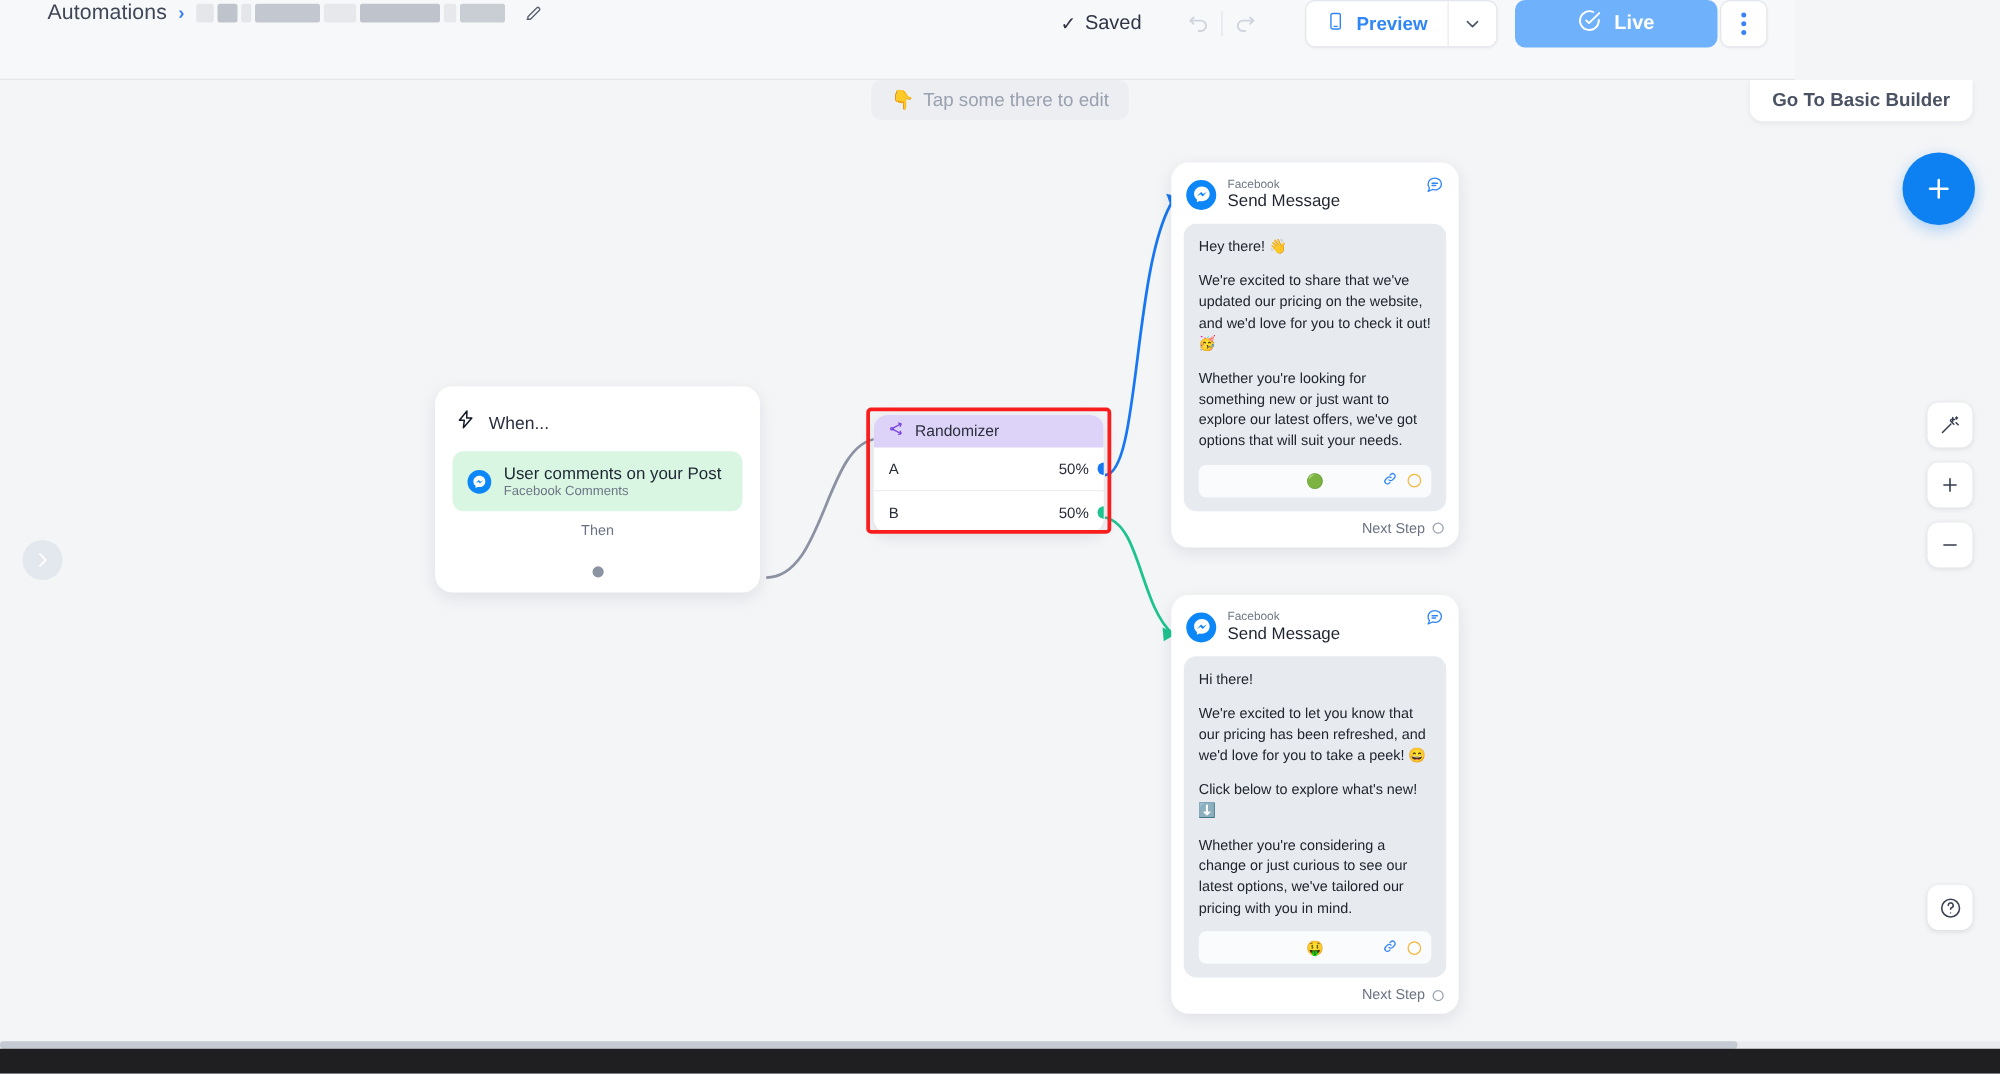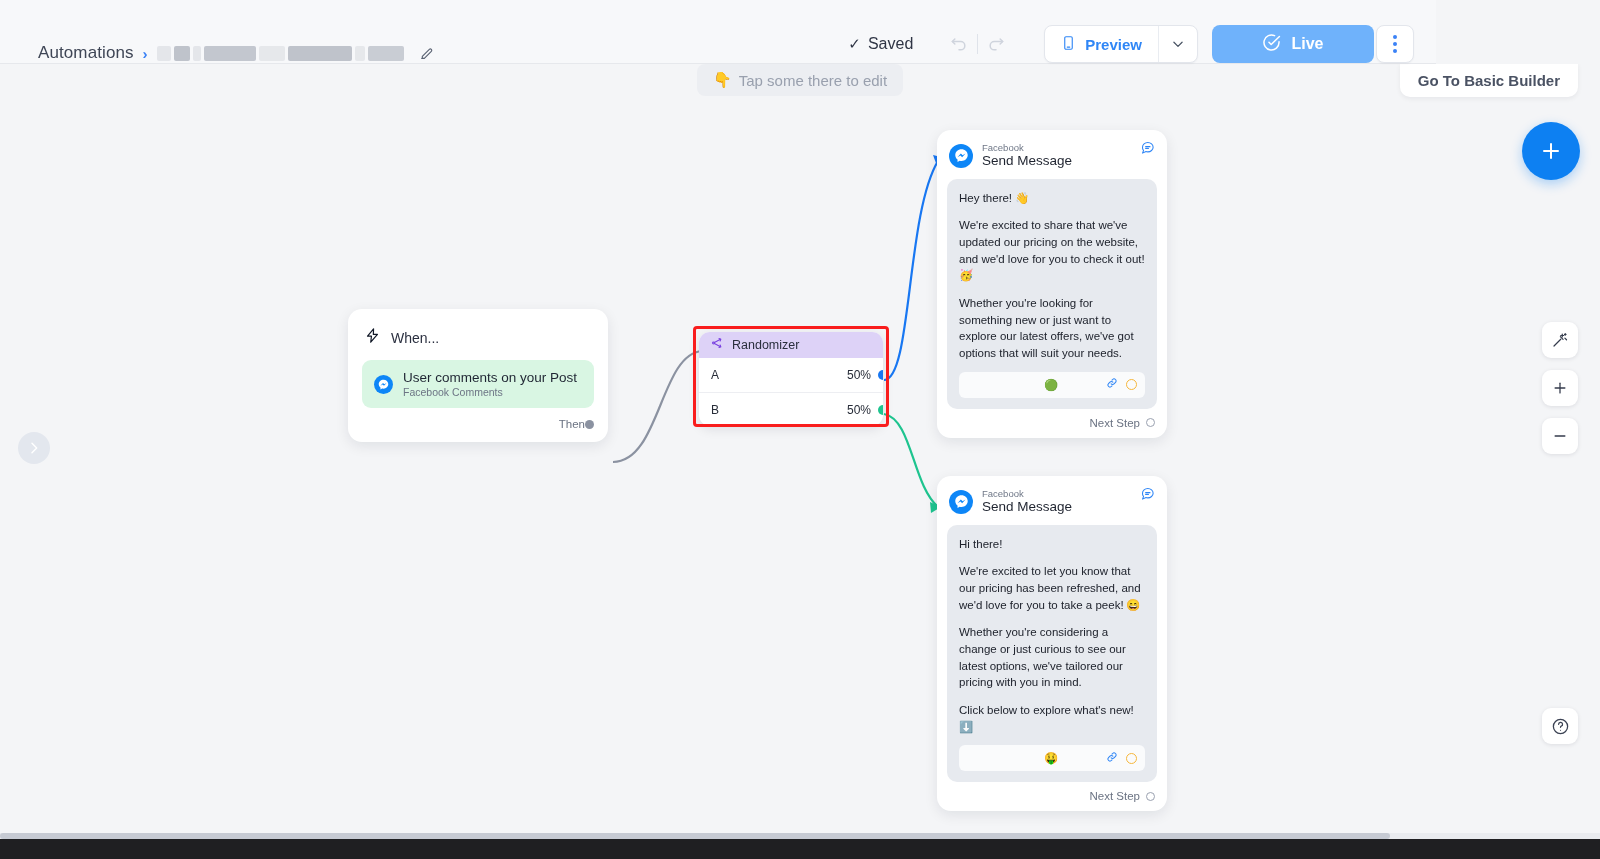--- a/index.html
+++ b/index.html
@@ -8,21 +8,21 @@
     font-family: "Liberation Sans", sans-serif;
     background: #f4f5f7;
     overflow: hidden;
   }
   #app { position: relative; width: 1600px; height: 859px; background: #f4f5f7; }
 
   
   .topbar {
     position: absolute; left: 0; top: 0; width: 1436px; height: 64px;
     background: #f7f8fa; border-bottom: 1px solid #e6e8ec;
-    display: flex; align-items: flex-end; z-index: 40;
+    display: flex; align-items: flex-start; z-index: 40;
   }
   .breadcrumb { display: flex; align-items: center; gap: 9px; margin-left: 38px; }
   .bc-root { font-size: 17px; color: #3f4656; letter-spacing: .1px; }
   .bc-chevron { color: #3b82f6; font-size: 15px; font-weight: 700; line-height: 1; }
   .bc-redacted { display: flex; gap: 3px; align-items: center; }
   .bc-redacted i { display: block; height: 15px; border-radius: 2px; }
   .edit-pencil { margin-left: 6px; color: #6b7280; display: flex; align-items: center; }
 
   .topbar-right {
     margin-left: auto; display: flex; align-items: center; gap: 0; padding-right: 22px;
@@ -110,21 +110,21 @@
     background: #d9f6e3; border-radius: 9px; padding: 10px 12px; display: flex; align-items: center; gap: 10px;
   }
   .tc-texts { display: flex; flex-direction: column; gap: 1px; }
   .tc-title { font-size: 13.5px; color: #1f2633; }
   .tc-sub { font-size: 10.5px; color: #6d7585; }
   .new-trigger {
     margin-top: 12px; height: 37px; border: 1px dashed #c3c9d4; border-radius: 9px;
     display: flex; align-items: center; justify-content: center; font-size: 13.5px;
     color: #2f86f6; font-weight: 600;
   }
-  .then-row { display: flex; align-items: center; justify-content: flex-end; gap: 0; padding: 10px 0 2px; }
+  .then-row { display: flex; align-items: center; justify-content: flex-end; gap: 22px; padding: 10px 0 2px; flex-direction: column; }
   .then-label { font-size: 11.5px; color: #6b7383; }
   .port { width: 9px; height: 9px; border-radius: 50%; background: #8b92a1; display: block; }
 
   
   .rand-wrap { left: 699px; top: 268px; }
   .rand-select { position: absolute; left: -6px; top: -6px; width: 196px; height: 101px;
                  border: 3px solid #f91d1d; border-radius: 4px; z-index: 12; }
   .rand-card {
     width: 184px; background: #fff; border-radius: 11px; overflow: hidden;
     box-shadow: 0 3px 12px rgba(16,24,40,.10); position: relative; z-index: 11;
@@ -432,22 +432,22 @@
             <path d="M21 11.5a8.5 7.5 0 0 1-8.5 7.5c-1 0-2-.15-2.9-.45L4 21l1.7-4.2A7.3 7.3 0 0 1 4 11.5 8.5 7.5 0 0 1 12.5 4 8.5 7.5 0 0 1 21 11.5z"></path>
             <line x1="9" y1="10.6" x2="16" y2="10.6" stroke-linecap="round"></line>
             <line x1="9" y1="13.4" x2="13.5" y2="13.4" stroke-linecap="round"></line>
           </svg>
         </span>
       </div>
 
       <div class="bubble">
         <p>Hi there!</p>
         <p>We're excited to let you know that our pricing has been refreshed, and we'd love for you to take a peek! 😄</p>
+        <p>Click below to explore what's new! ⬇️</p>
         <p>Whether you're considering a change or just curious to see our latest options, we've tailored our pricing with you in mind.</p>
-        <p>Click below to explore what's new! ⬇️</p>
         <div class="btn-slot">
           <span class="emoji">🤑</span>
           <span class="slot-icons">
             <span>
               <svg width="14" height="14" viewBox="0 0 24 24" fill="none" stroke="#2f86f6" stroke-width="1.8" stroke-linecap="round">
                 <path d="M10.5 13.5a3.5 3.5 0 0 0 5 0l2.5-2.5a3.5 3.5 0 0 0-5-5l-1 1"></path>
                 <path d="M13.5 10.5a3.5 3.5 0 0 0-5 0L6 13a3.5 3.5 0 0 0 5 5l1-1"></path>
               </svg>
             </span>
             <span class="ring"></span>

